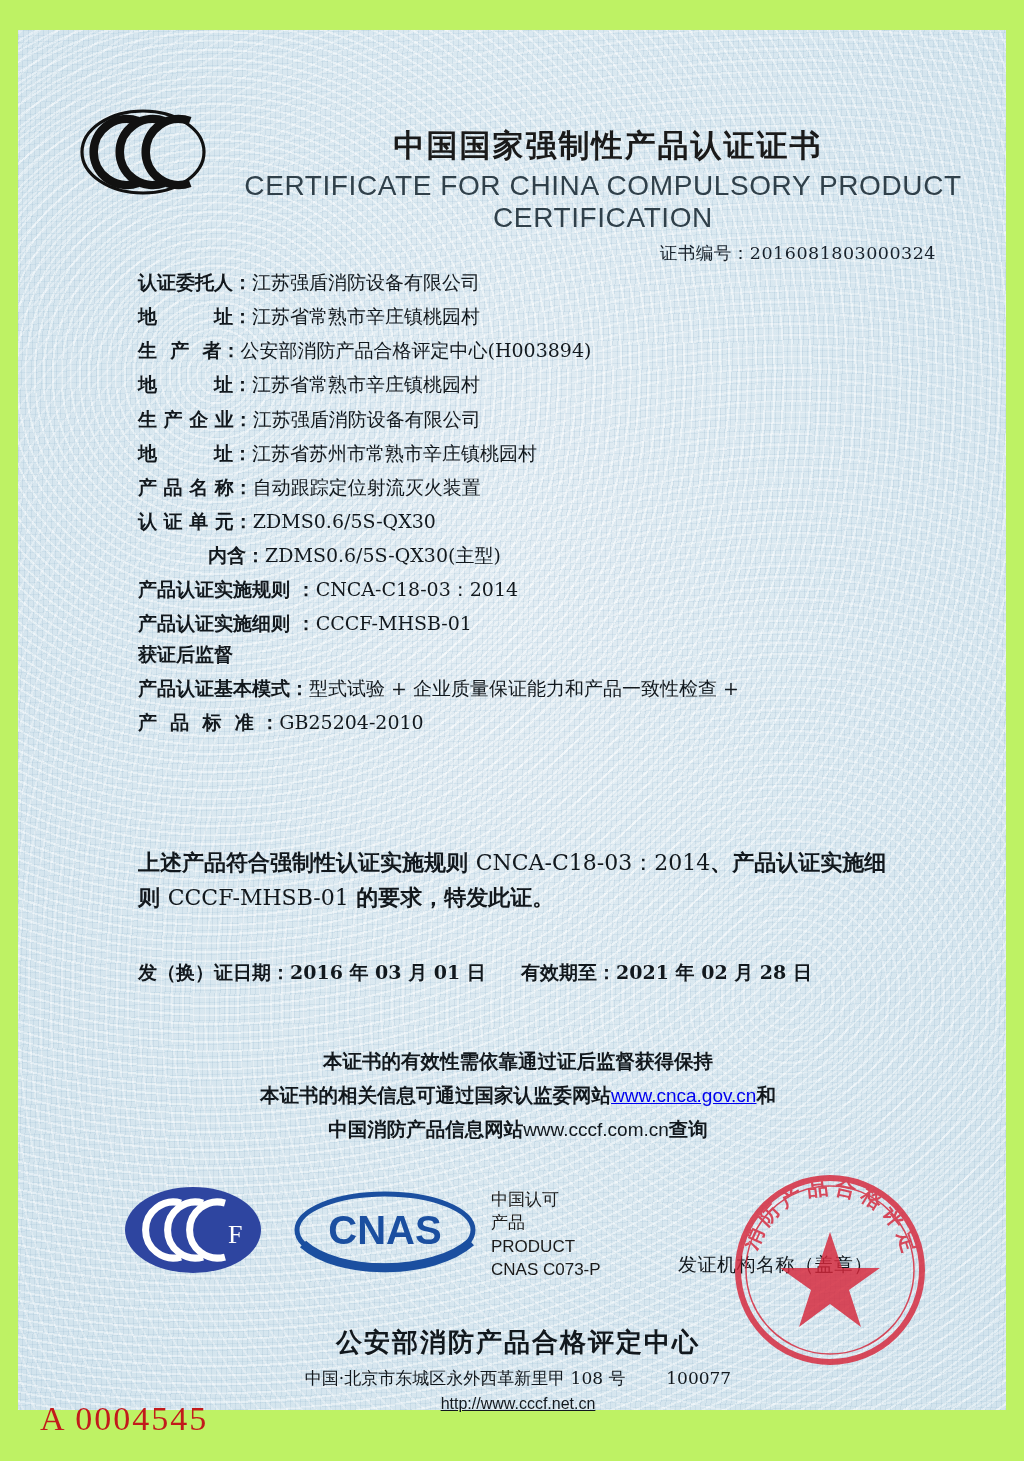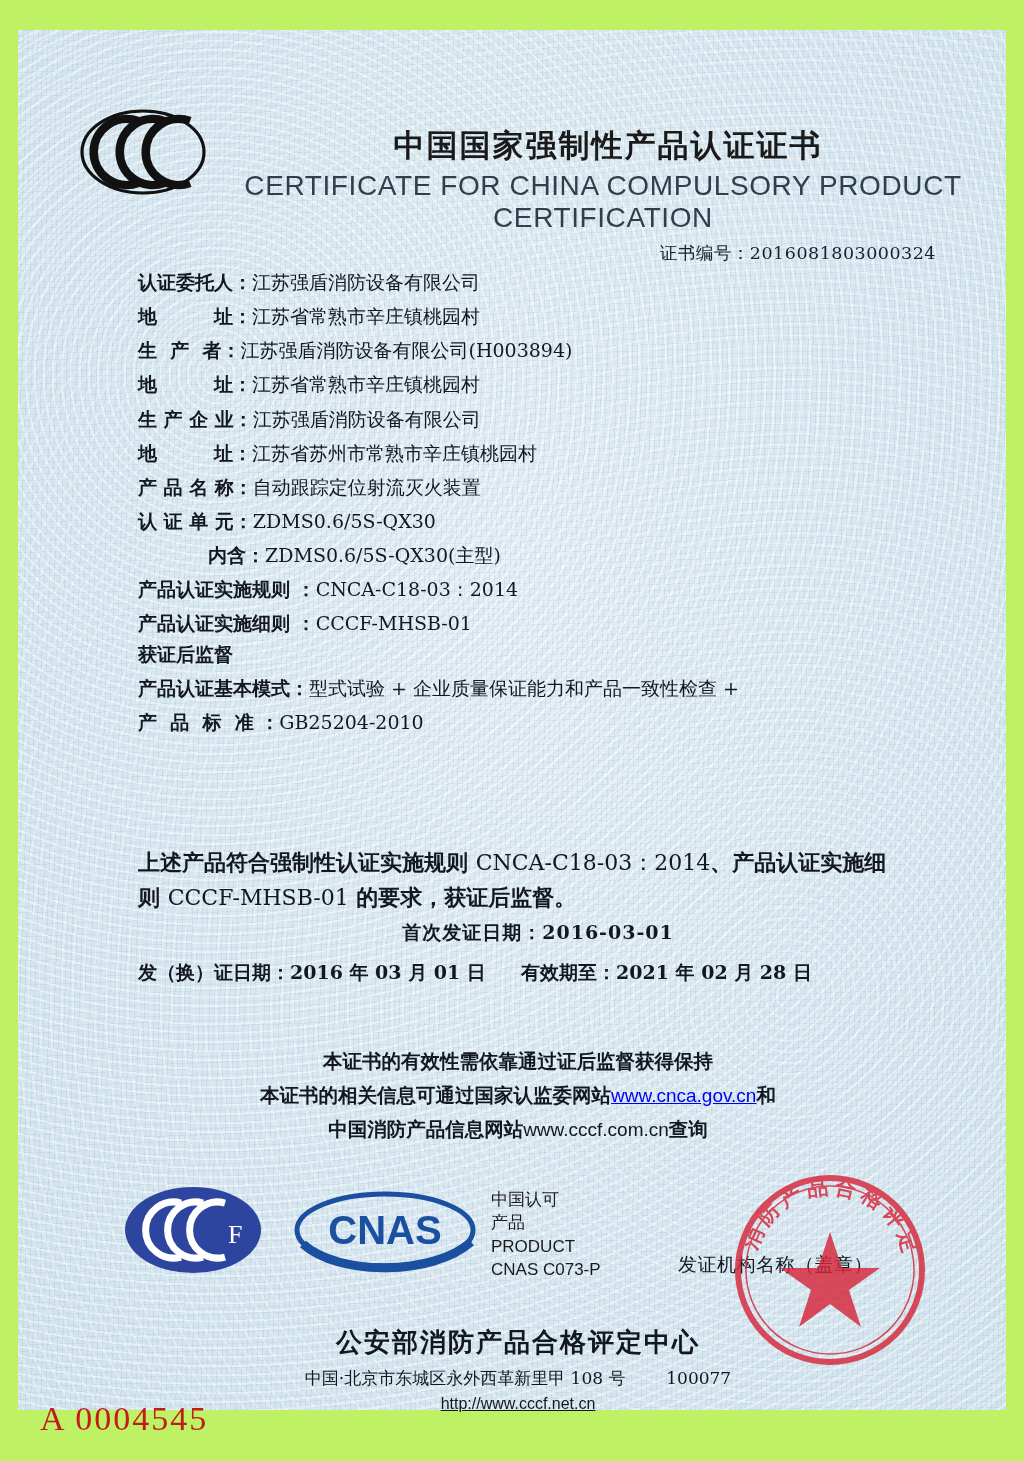--- a/index.html
+++ b/index.html
@@ -291,21 +291,21 @@
       <div class="row">
         <span class="lab">认证委托人：</span>
         <span class="val">江苏强盾消防设备有限公司</span>
       </div>
       <div class="row">
         <span class="lab">地　　　址：</span>
         <span class="val">江苏省常熟市辛庄镇桃园村</span>
       </div>
       <div class="row">
         <span class="lab">生  产  者：</span>
-        <span class="val">江苏强盾消防设备有限公司(H003894)</span>
+        <span class="val">公安部消防产品合格评定中心(H003894)</span>
       </div>
       <div class="row">
         <span class="lab">地　　　址：</span>
         <span class="val">江苏省常熟市辛庄镇桃园村</span>
       </div>
       <div class="row">
         <span class="lab">生 产 企 业：</span>
         <span class="val">江苏强盾消防设备有限公司</span>
       </div>
       <div class="row">
@@ -343,27 +343,24 @@
         <span class="lab">产  品  标  准 ：</span>
         <span class="val">GB25204-2010</span>
       </div>
     </div>
 
     <div class="para" style="top:815px;">
       <div>
         <span>上述产品符合强制性认证实施规则 </span><span class="norm">CNCA-C18-03：2014</span><span>、产品认证实施细</span>
       </div>
       <div>
-        <span>则 </span><span class="norm">CCCF-MHSB-01</span><span> 的要求，获证后监督。</span>
-      </div>
-    </div>
-
-    <div class="issue-first" style="top:890px;">
-      <span>首次发证日期：</span><span>2016-03-01</span>
-    </div>
+        <span>则 </span><span class="norm">CCCF-MHSB-01</span><span> 的要求，特发此证。</span>
+      </div>
+    </div>
+
 
     <div class="issue-dates" style="top:930px;">
       <span>发（换）证日期：</span><span>2016 年 03 月 01 日</span>
       <span style="display:inline-block;width:22px;"></span>
       <span>有效期至：</span><span>2021 年 02 月 28 日</span>
     </div>
 
     <div class="notes">
       <div>本证书的有效性需依靠通过证后监督获得保持</div>
       <div>

